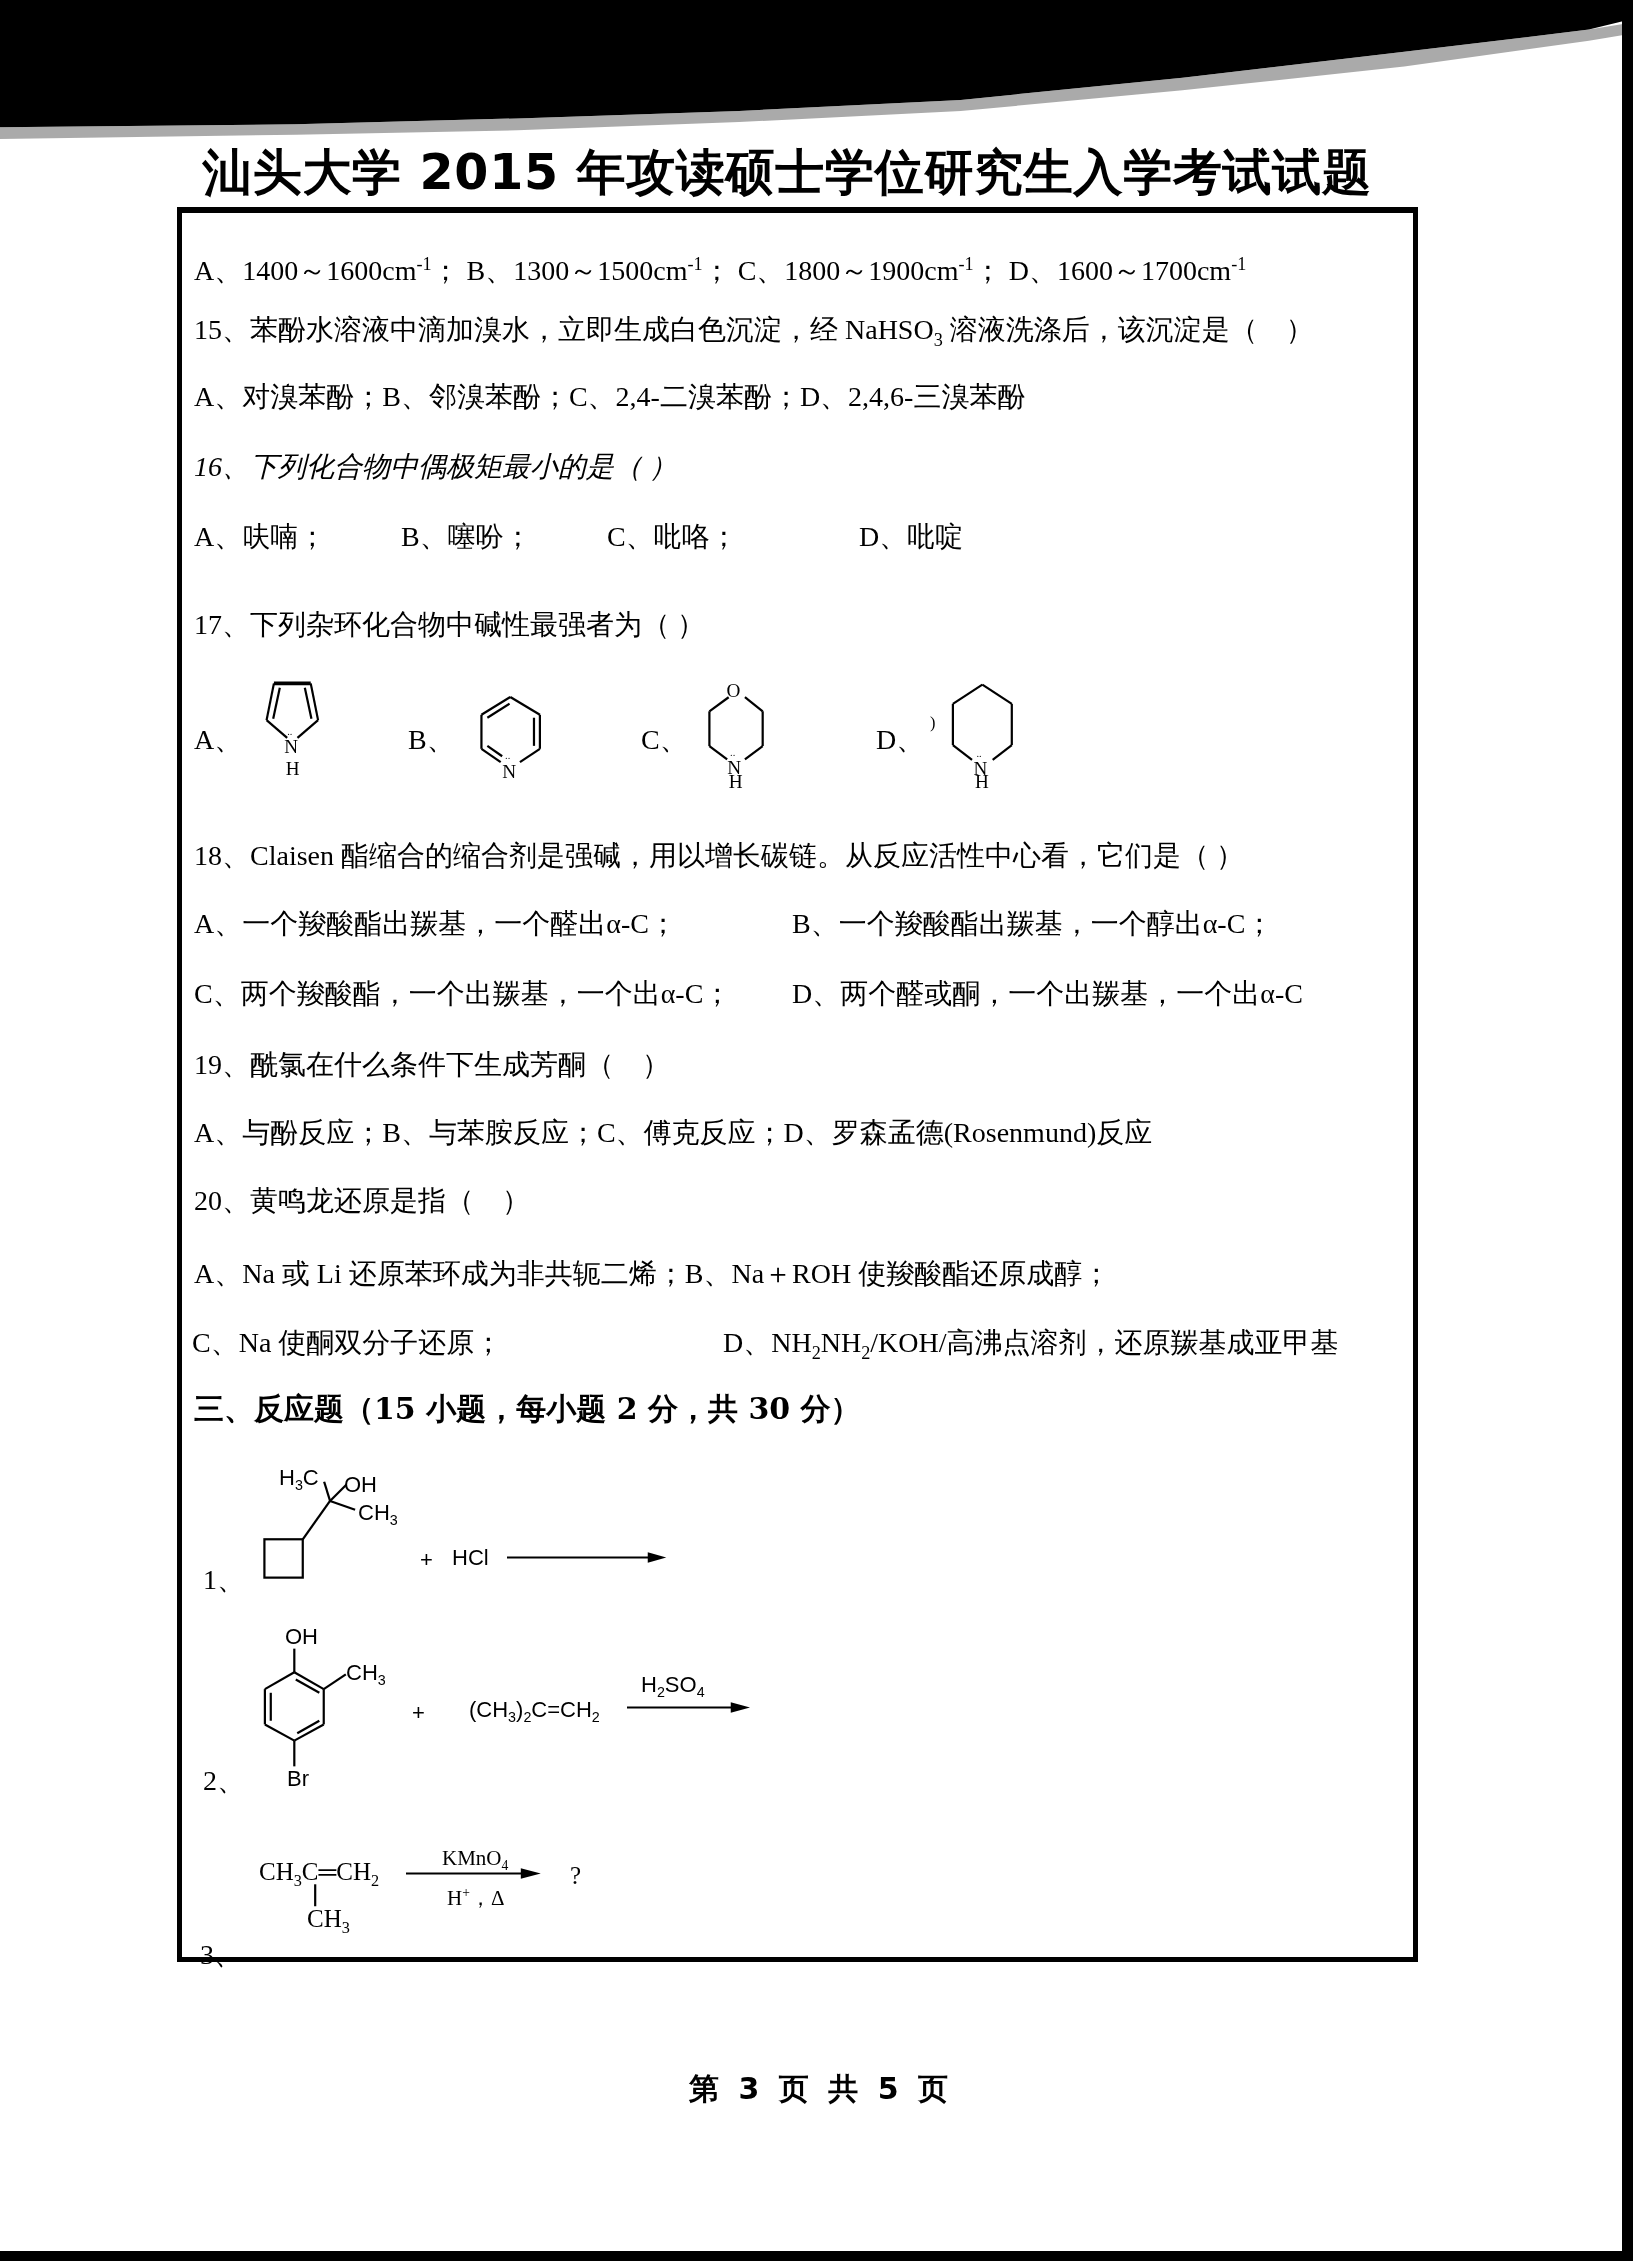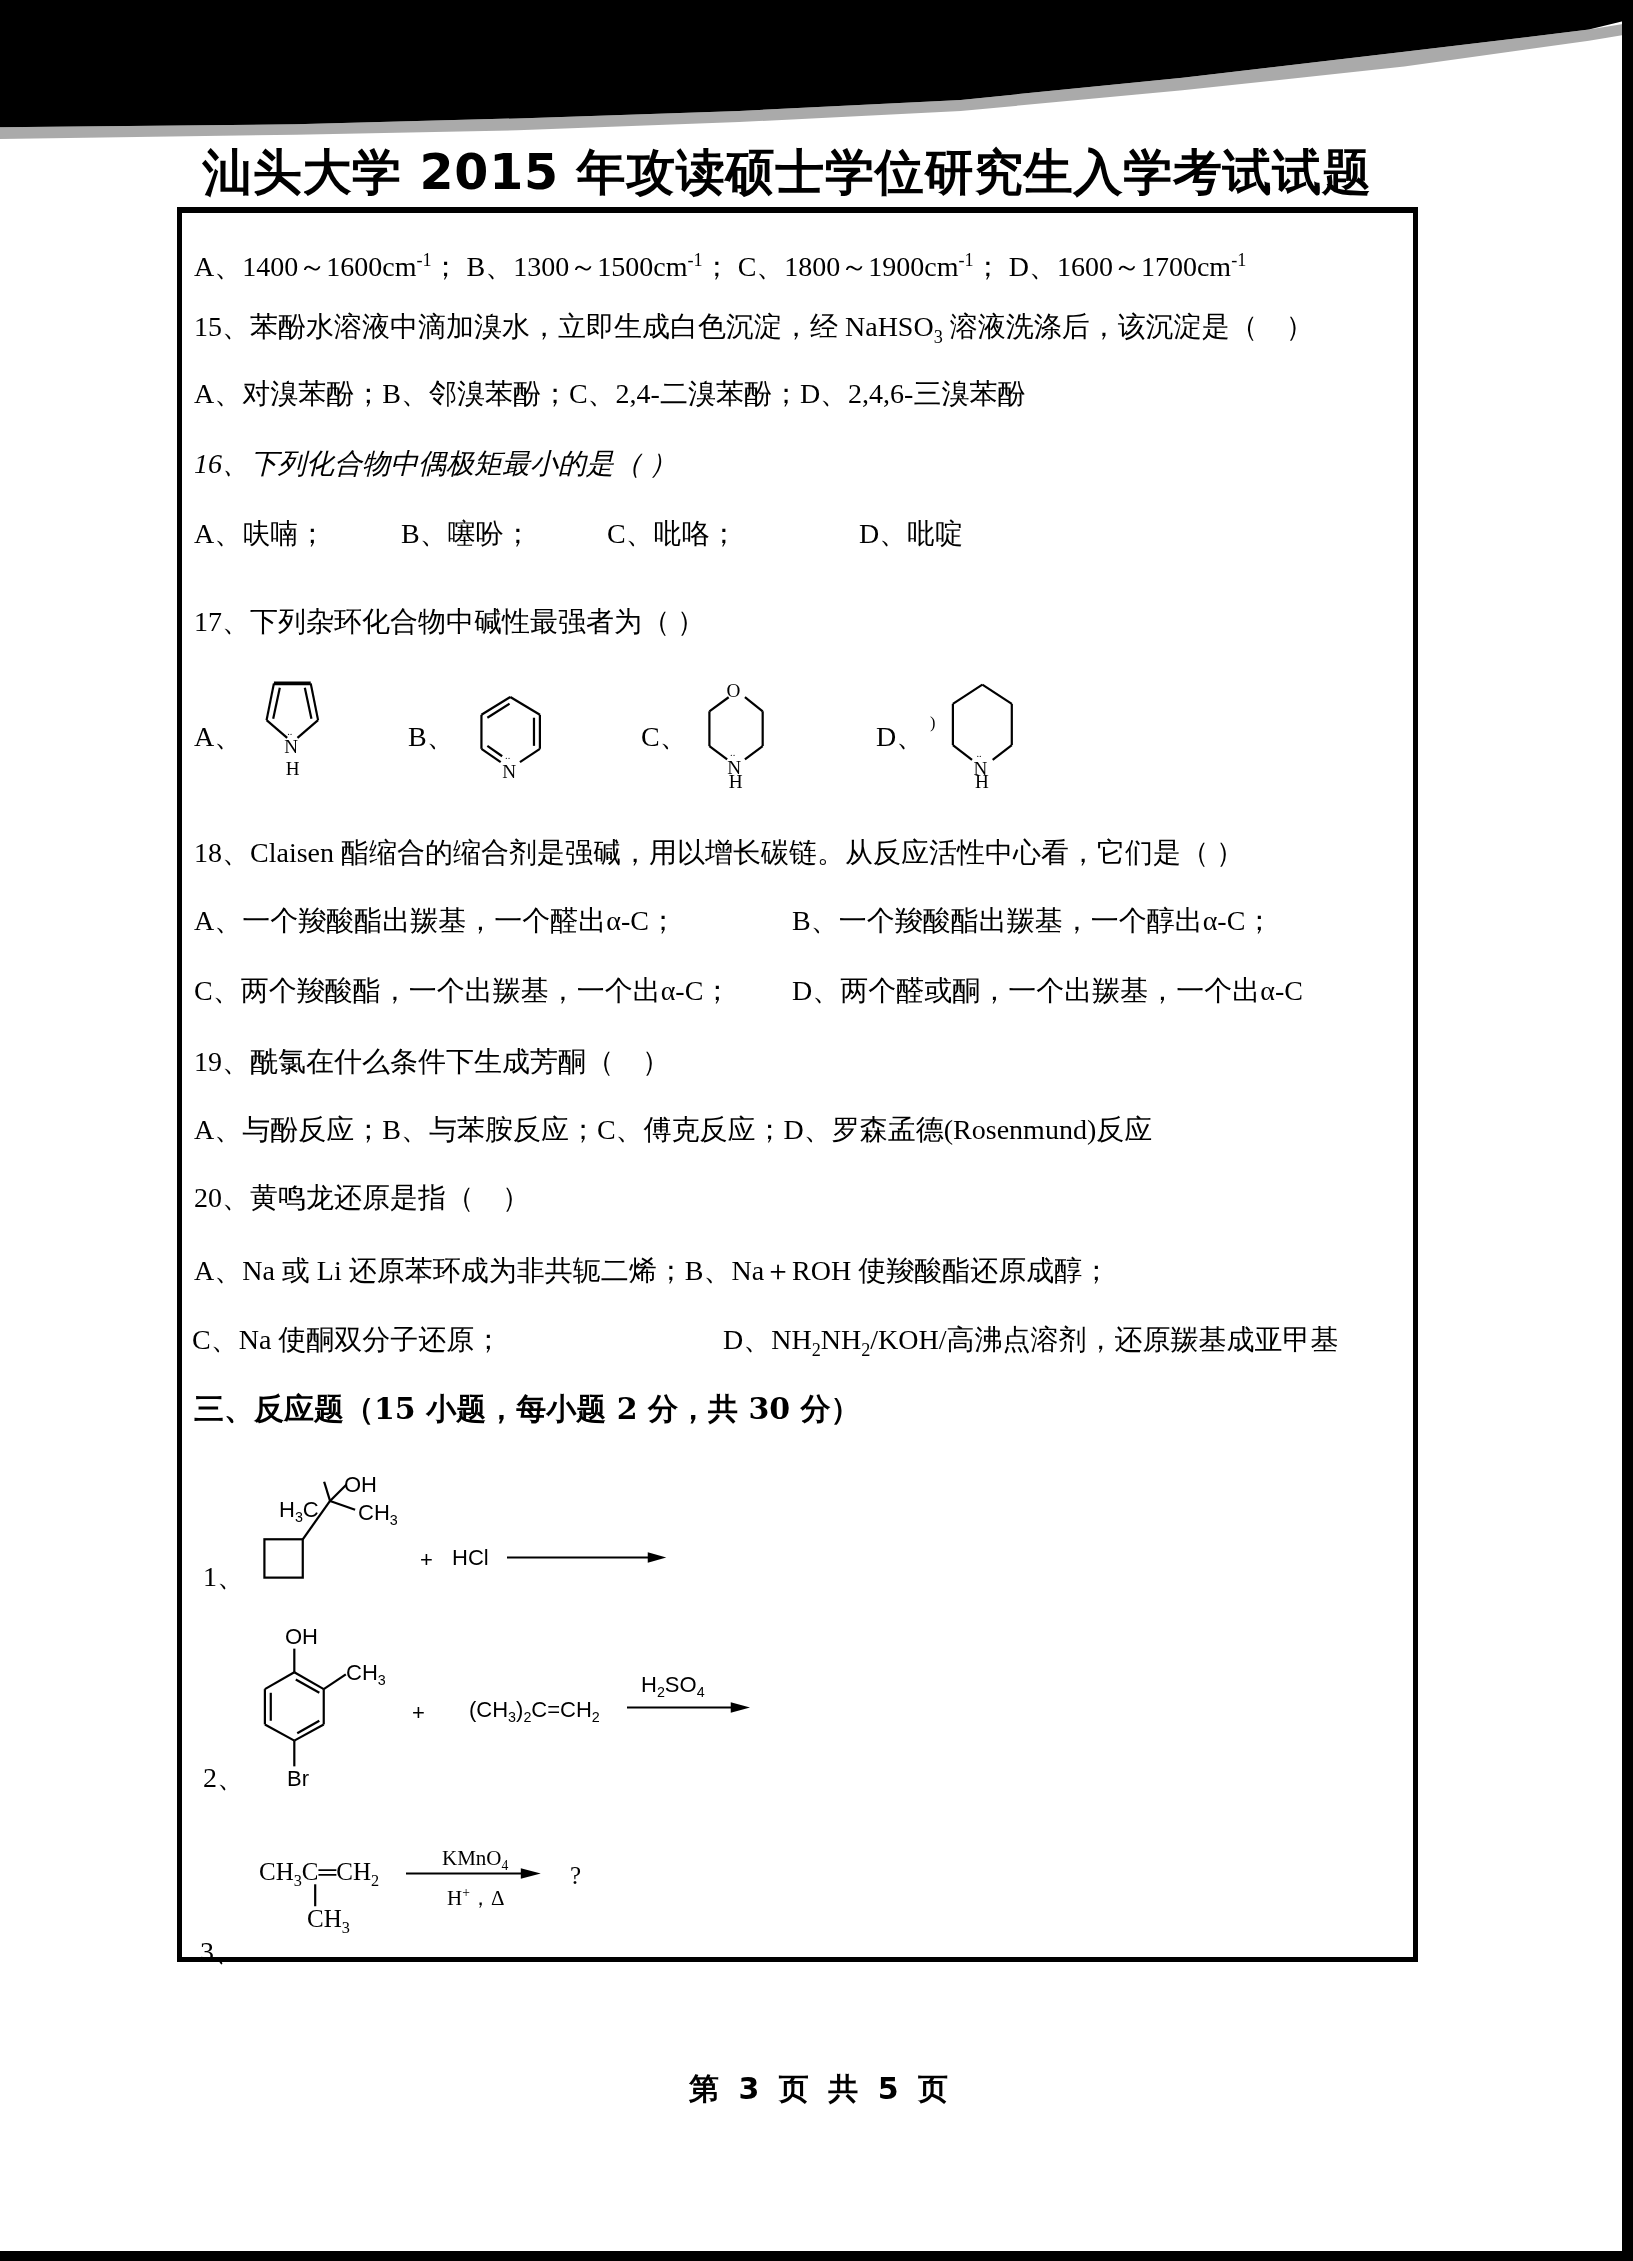--- a/index.html
+++ b/index.html
@@ -14,21 +14,21 @@
   #scan-bottom { position:absolute; left:0; bottom:0; width:1634px; height:10.3px; background:#000; }
   .title {
     left:203px; top:140px; font-size:49px; font-weight:bold; letter-spacing:0.7px;
     font-family:"DejaVu Sans","Liberation Sans",sans-serif;
   }
   #frame {
     position:absolute; left:177px; top:207px; width:1241px; height:1755px;
     border-left:5.2px solid #000; border-top:6px solid #000; border-right:5.2px solid #000; border-bottom:5.2px solid #000;
     box-sizing:border-box;
   }
-  .line { font-size:28px; left:194px; line-height:37px; }
+  .line { font-size:28px; left:194px; line-height:44px; }
   .section { font-size:30px; font-weight:bold; left:194px; font-family:"DejaVu Serif","Liberation Serif",serif; }
   .chem-sans { font-family:"Liberation Sans","DejaVu Sans",sans-serif; font-size:22px; }
   .chem-serif { font-family:"Liberation Serif","DejaVu Serif",serif; font-size:25px; }
   sub, sup { font-size:65%; }
   .footer {
     left:689px; top:2069px; font-size:30px; font-weight:bold; word-spacing:9px;
     font-family:"DejaVu Sans","Liberation Sans",sans-serif;
   }
   svg.mol { position:absolute; overflow:visible; }
   svg.mol line, svg.mol polyline, svg.mol polygon.ring { stroke:#000; stroke-width:3; fill:none; }
@@ -145,21 +145,21 @@
 <div class="abs section" style="top:1389px;">三、反应题（15 小题，每小题 2 分，共 30 分）</div>
 
 <div class="abs line" style="top:1558px; left:203px;">1、</div>
 <svg class="mol" style="left:259px; top:1467px;" width="148" height="118" viewBox="0 0 200 160">
   <rect x="7" y="98" width="52" height="52" fill="none" stroke="#000" stroke-width="3"></rect>
   <line x1="59" y1="98" x2="96" y2="46"></line>
   <line x1="96" y1="46" x2="88" y2="20"></line>
   <line x1="96" y1="46" x2="118" y2="24"></line>
   <line x1="96" y1="46" x2="130" y2="58"></line>
 </svg>
-<div class="abs chem-sans" style="left:279px; top:1465px;margin-top:32px;"><span>H</span><sub>3</sub><span>C</span></div>
+<div class="abs chem-sans" style="left:279px; top:1465px;"><span>H</span><sub>3</sub><span>C</span></div>
 <div class="abs chem-sans" style="left:344px; top:1472px;">OH</div>
 <div class="abs chem-sans" style="left:358px; top:1500px;"><span>CH</span><sub>3</sub></div>
 <div class="abs chem-sans" style="left:420px; top:1547px;">+</div>
 <div class="abs chem-sans" style="left:452px; top:1545px;">HCl</div>
 <svg class="mol" style="left:507px; top:1550px;" width="163" height="15" viewBox="0 0 220 20">
   <line x1="0" y1="10" x2="195" y2="10"></line>
   <polygon points="190,3 215,10 190,17" fill="#000"></polygon>
 </svg>
 
 <div class="abs line" style="top:1759px; left:203px;">2、</div>

